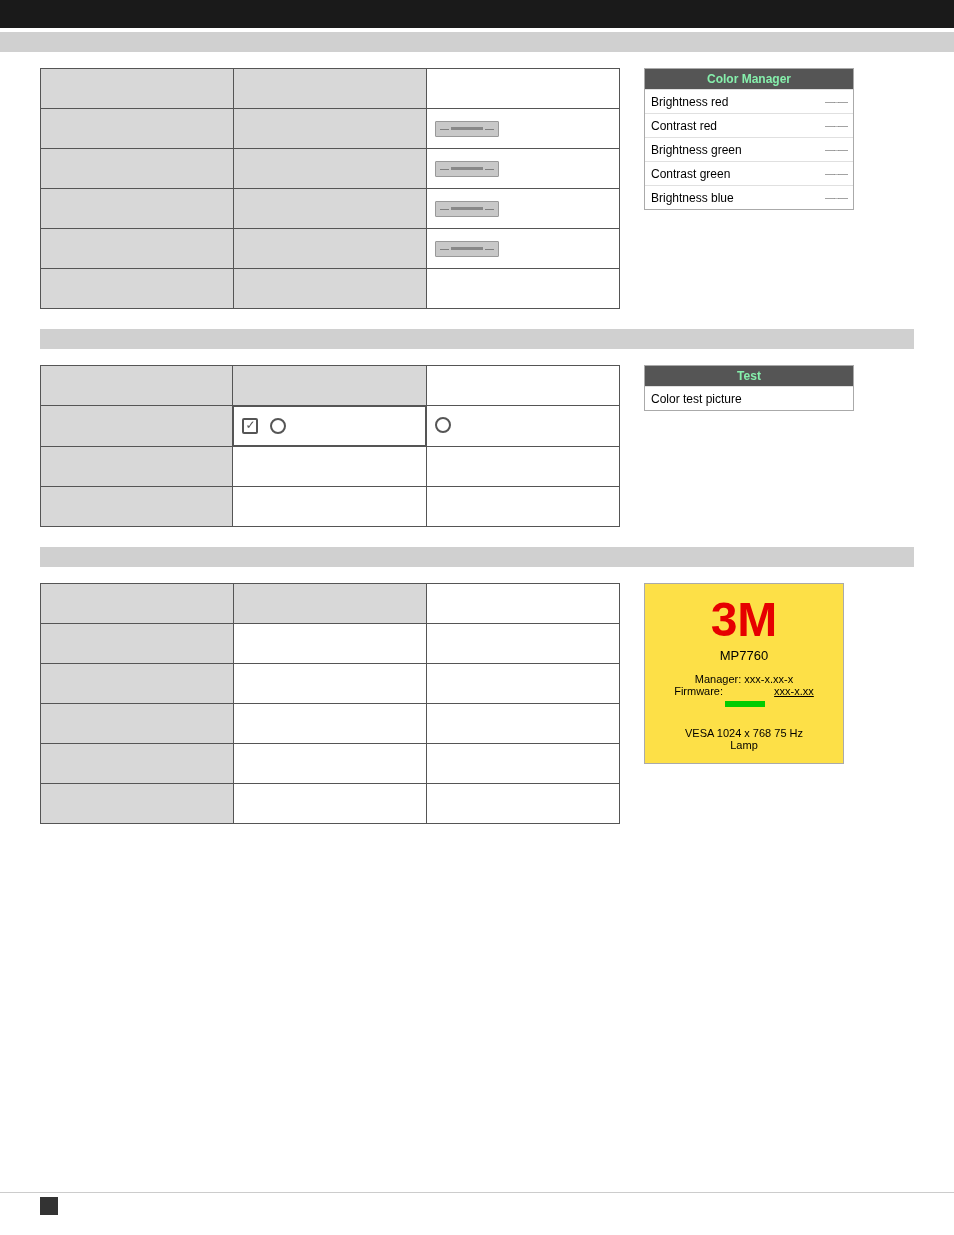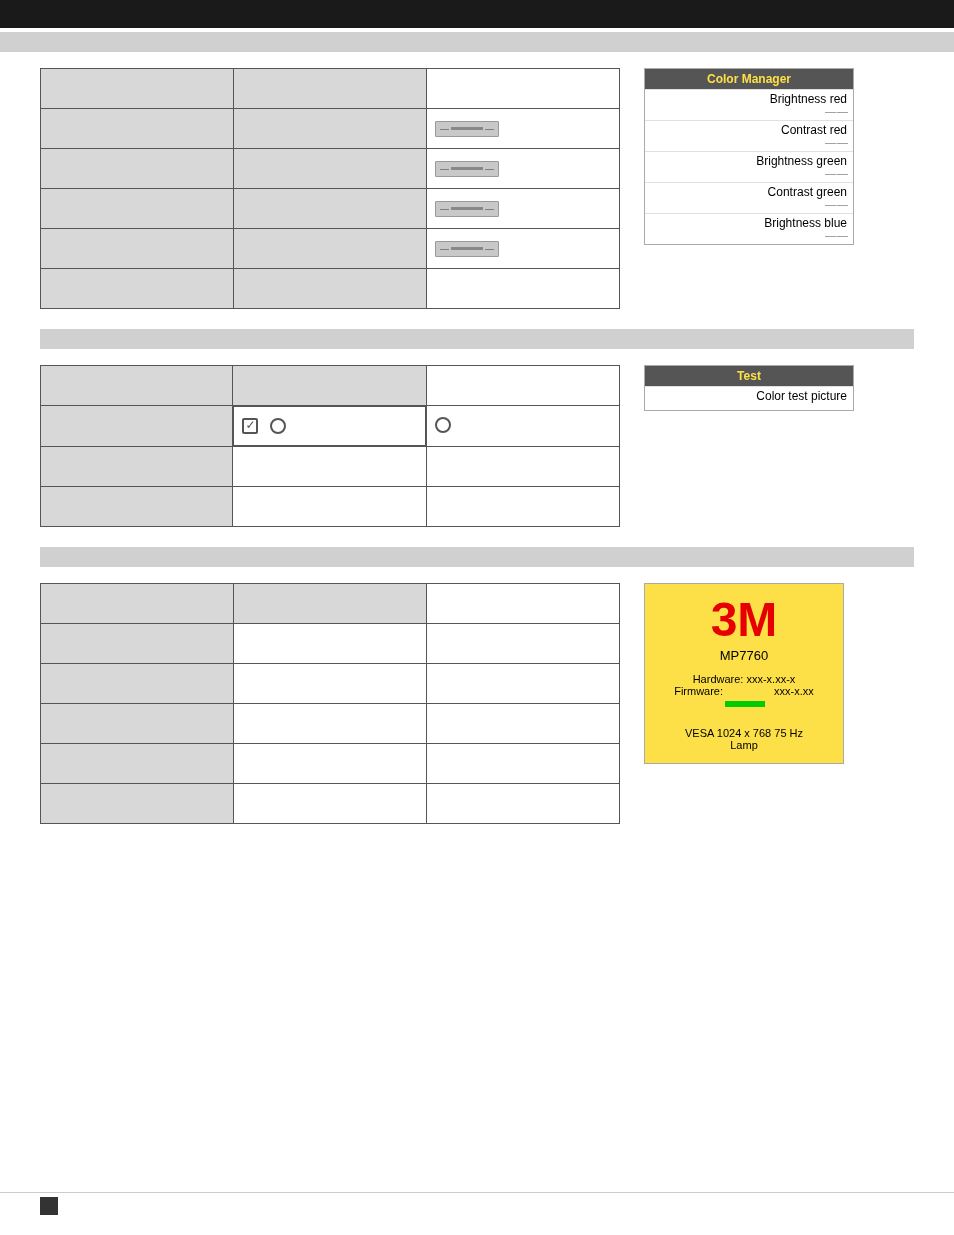--- a/index.html
+++ b/index.html
@@ -66,31 +66,31 @@
       flex-shrink: 0;
     }
 
     .panel-box {
       border: 1px solid #aaa;
       background: #ffffff;
     }
 
     .panel-header {
       background: #555;
-      color: #fde047;
+      color: #86efac;
       text-align: center;
       padding: 3px 6px;
       font-size: 12px;
       font-weight: bold;
     }
 
     .panel-row {
       display: flex;
-      flex-direction: column;
-      align-items: flex-end;
+      flex-direction: row;
+      align-items: center;
       padding: 2px 6px;
       border-top: 1px solid #e0e0e0;
       min-height: 24px;
     }
 
     .panel-row:first-of-type {
       border-top: none;
     }
 
     .panel-label {
@@ -161,20 +161,21 @@
       color: #000;
       margin-top: 10px;
     }
 
     .logo-fw {
       font-size: 11px;
       color: #000;
     }
 
     .fw-underline {
+      text-decoration: underline;
       margin-left: 48px;
     }
 
     .fw-green-bar {
       display: inline-block;
       width: 40px;
       height: 6px;
       background: #00cc00;
       vertical-align: middle;
       margin-left: 2px;
@@ -396,21 +397,21 @@
         <td class="white-cell"></td>
         <td class="white-cell"></td>
       </tr>
     </tbody>
       </table>
 
     <div class="right-panel">
       <div class="logo-panel">
         <div class="logo-3m">3M</div>
         <div class="logo-model">MP7760</div>
-        <div class="logo-hw">Hardware: xxx-x.xx-x</div>
+        <div class="logo-hw">Manager: xxx-x.xx-x</div>
         <div class="logo-fw">
           <span>Firmware:</span>
           <span class="fw-underline">xxx-x.xx</span>
           <span class="fw-green-bar"></span>
         </div>
         <div class="logo-vesa">VESA 1024 x 768  75 Hz</div>
         <div class="logo-lamp">Lamp</div>
       </div>
     </div>
   </div>

